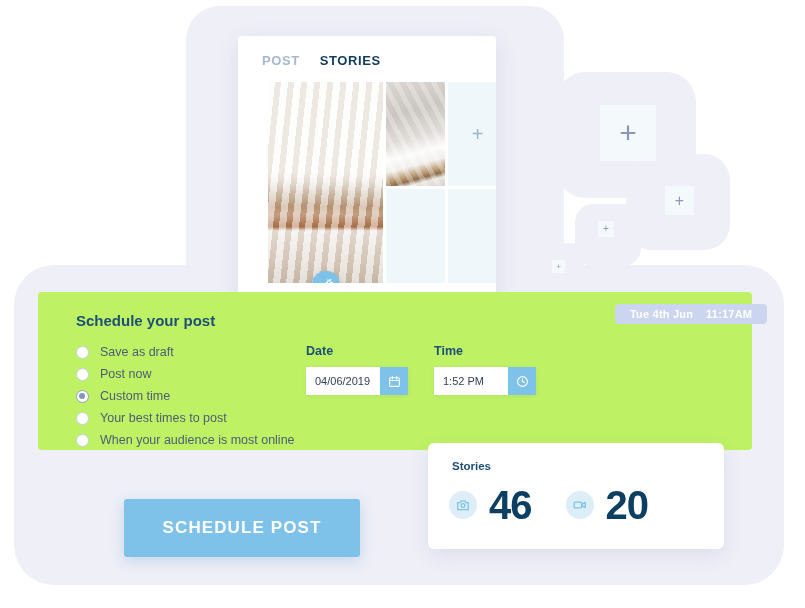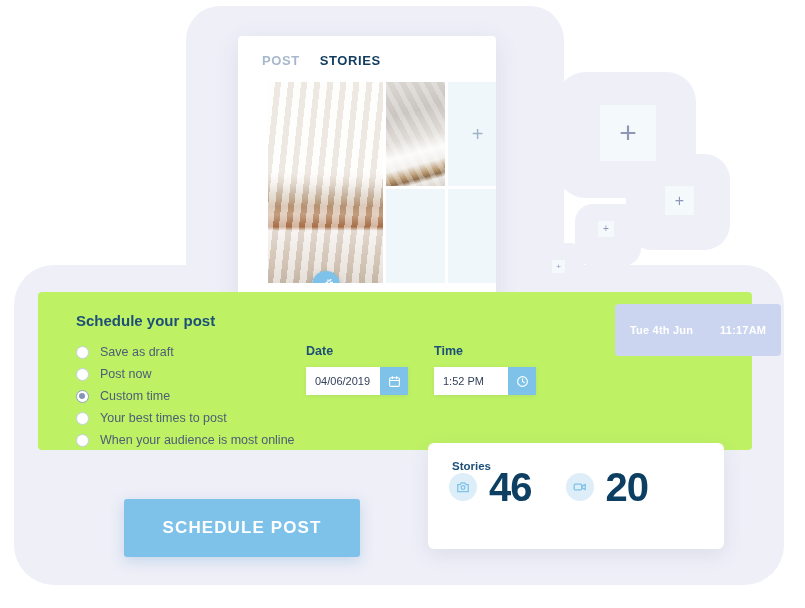--- a/index.html
+++ b/index.html
@@ -171,22 +171,22 @@
     padding-left: 9px; font-size: 11px; color: #33415a;
   }
   .field-btn {
     width: 28px; background: #7ec2ea;
     display: flex; align-items: center; justify-content: center;
     cursor: pointer;
   }
 
   .time-badge {
     position: absolute; left: 615px; top: 304px;
-    display: flex; align-items: center; gap: 27px;
-    padding: 20px 15px;
+    display: flex; align-items: center; gap: 13px;
+    padding: 4px 15px;
     background: #ccd5ef;
     border-radius: 4px;
   }
   .time-badge span {
     font-size: 11px; font-weight: bold; color: #ffffff; letter-spacing: .2px;
   }
 
   
   .schedule-btn {
     position: absolute; left: 124px; top: 499px;
@@ -206,21 +206,21 @@
     width: 296px; height: 106px;
     background: #ffffff;
     border-radius: 6px;
     box-shadow: 0 6px 20px rgba(70,80,120,.10);
   }
   .stats-title {
     position: absolute; left: 24px; top: 17px;
     font-size: 11.5px; font-weight: bold; color: #1d4f78;
   }
   .stats-row {
-    position: absolute; left: 21px; top: 24px;
+    position: absolute; left: 21px; top: 42px;
     display: flex; align-items: flex-end; gap: 34px;
   }
   .stat { display: flex; align-items: center; gap: 12px; }
   .stat-icon {
     width: 28px; height: 28px; border-radius: 50%;
     background: #ddeef8;
     display: flex; align-items: center; justify-content: center;
     flex: none;
   }
   .stat-num {

